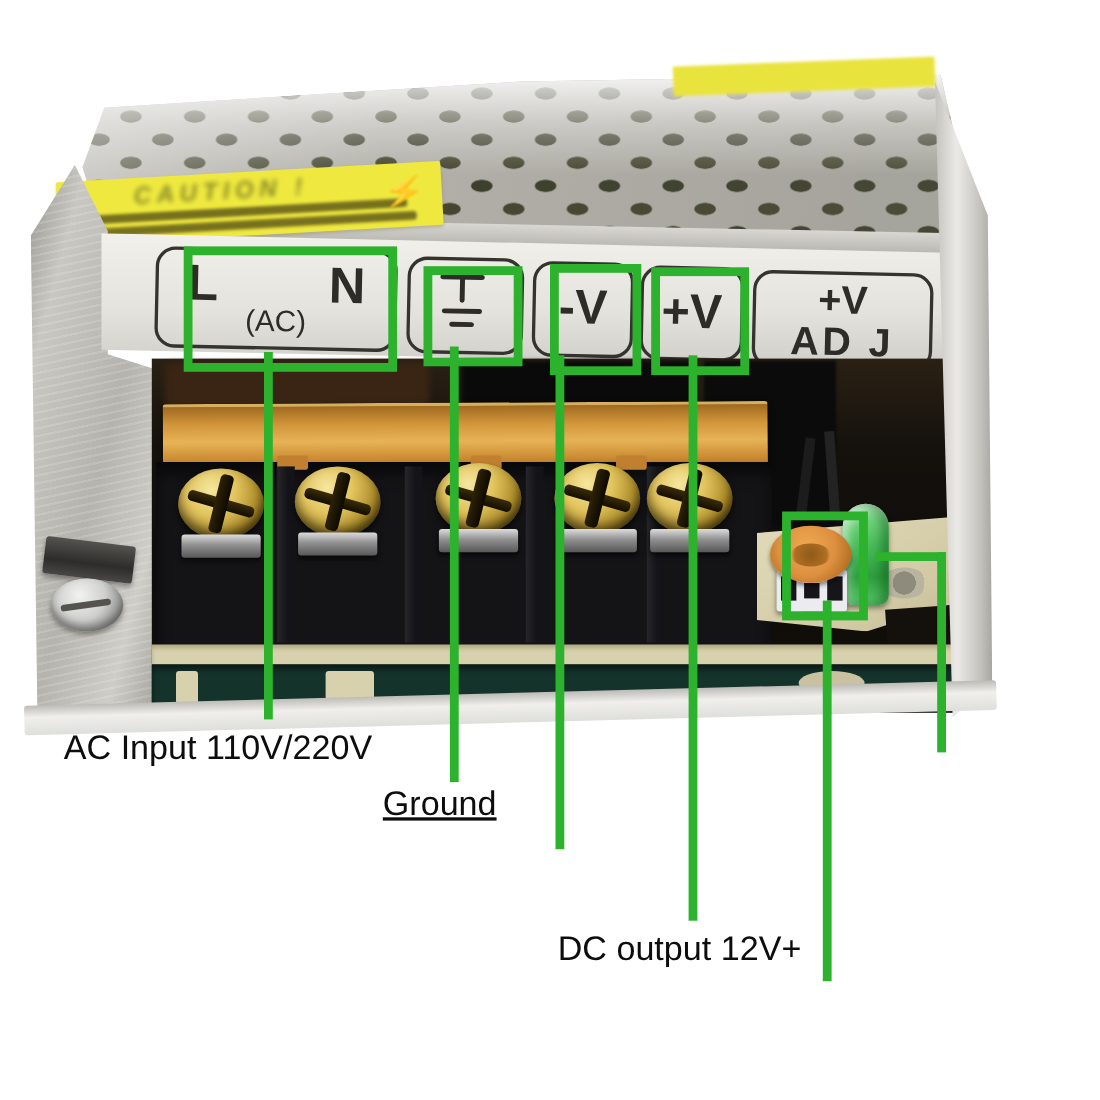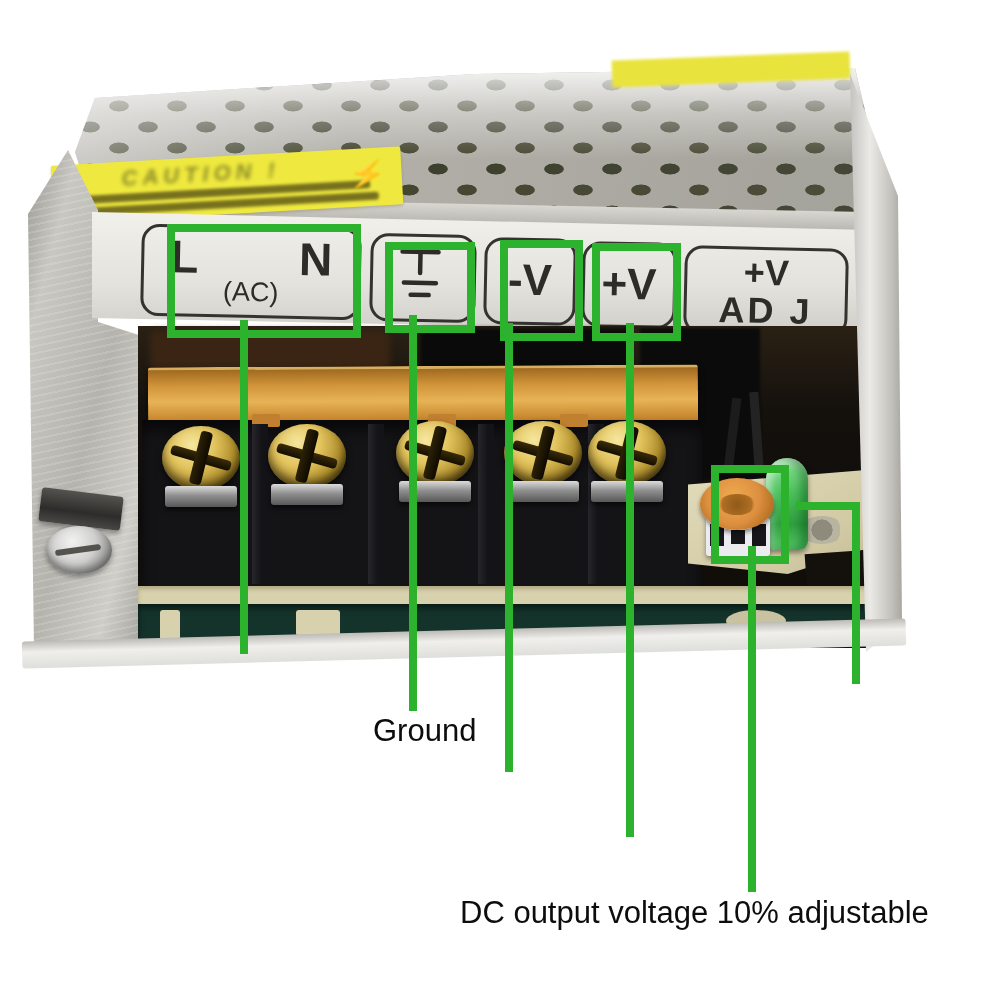--- a/index.html
+++ b/index.html
@@ -149,21 +149,21 @@
   .gnd-line{left:409px;top:315px;width:8px;height:396px;}
   .mv-line{left:505px;top:323px;width:8px;height:449px;}
   .pv-line{left:626px;top:323px;width:8px;height:514px;}
   .pot-line{left:748px;top:546px;width:8px;height:346px;}
   .ind-line-h{left:796px;top:502px;width:64px;height:8px;}
   .ind-line-v{left:852px;top:502px;width:8px;height:182px;}
 
   
   .callout{font-size:31px;color:#0d0d0d;white-space:nowrap;}
   .cl-ac{left:58px;top:662px;}
-  .cl-gnd{left:373px;top:713px;}
+  .cl-gnd{left:348px;top:713px;text-decoration:underline;}
   .cl-mv{left:397px;top:779px;}
   .cl-pv{left:507px;top:845px;}
   .cl-adj{left:460px;top:895px;}
   .cl-ind{left:792px;top:677px;}
 </style>
 </head>
 <body style="--green: #2cb22c;">
 
 <div class="stage">
 
@@ -275,16 +275,17 @@
   <div class="abs g-box box-pot"></div>
 
   <div class="abs g-line ln-line"></div>
   <div class="abs g-line gnd-line"></div>
   <div class="abs g-line mv-line"></div>
   <div class="abs g-line pv-line"></div>
   <div class="abs g-line pot-line"></div>
   <div class="abs g-line ind-line-h"></div>
   <div class="abs g-line ind-line-v"></div>
 
+  <div class="abs callout cl-ac">AC Input 110V/220V</div>
   <div class="abs callout cl-gnd">Ground</div>
-  <div class="abs callout cl-adj">DC output voltage 10% adjustable</div>
+  <div class="abs callout cl-pv">DC output 12V+</div>
 
 </div>
 
 </body></html>

